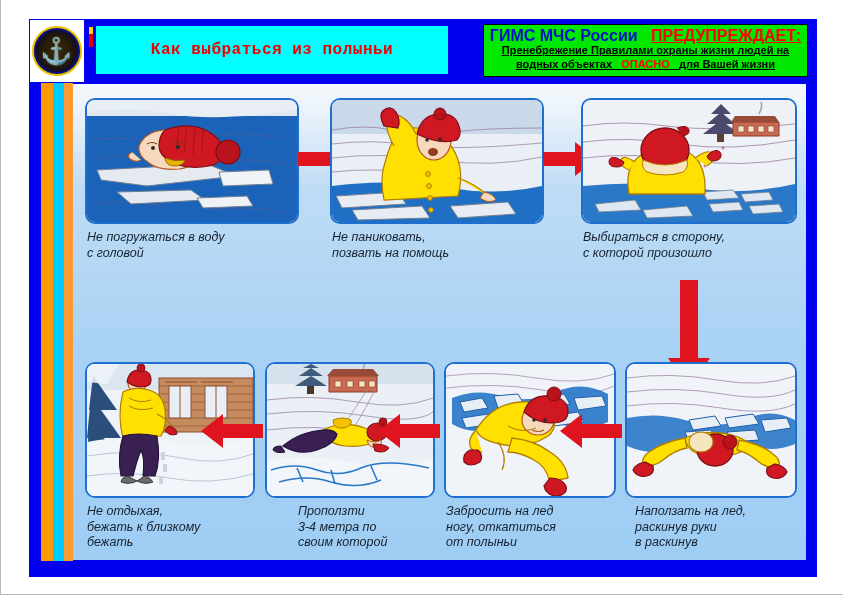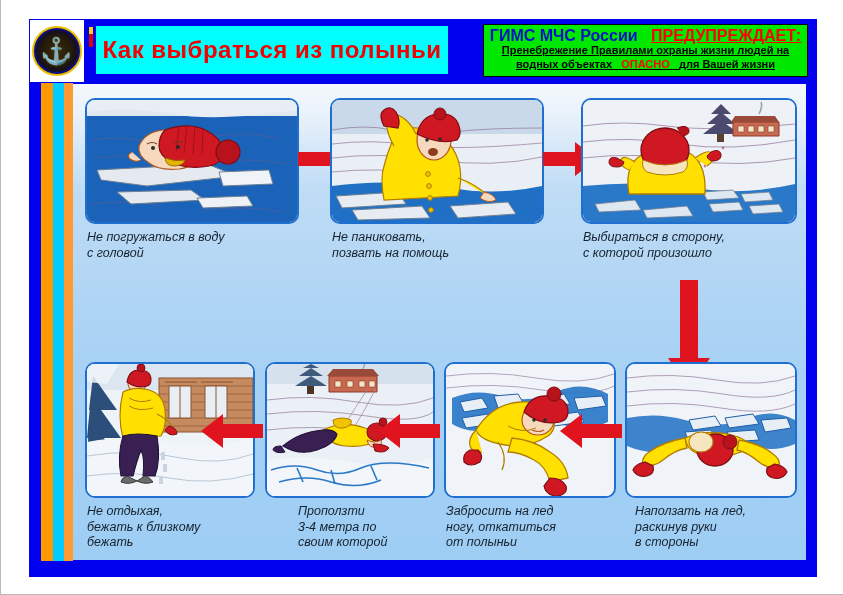--- a/index.html
+++ b/index.html
@@ -20,21 +20,21 @@
               display:flex;align-items:center;justify-content:center;}
   .emblem{width:46px;height:46px;border-radius:50%;
           background:radial-gradient(circle at 50% 50%, #3a2a10 0%, #241a08 45%, #0b0b2e 70%, #0d0d66 88%);
           border:2px solid #e8c000;box-shadow:0 0 0 2px #0d0d88 inset;
           display:flex;align-items:center;justify-content:center;position:relative;}
   .anchor{font-size:26px;line-height:26px;color:#f2cf00;text-shadow:0 0 2px #7a5c00;}
 
   .title-box{position:absolute;left:96px;top:26px;width:352px;height:48px;background:#00ffff;}
   .title-text{position:absolute;left:0;top:0;width:352px;height:48px;display:flex;
               align-items:center;justify-content:center;color:#f40000;
-              font-family:Liberation Sans, sans-serif;font-weight:bold;font-size:24px;letter-spacing:.5px;}
+              font-family:Liberation Mono, monospace;font-weight:bold;font-size:16px;letter-spacing:.5px;}
   .title-tick{position:absolute;left:89px;top:27px;width:4px;height:20px;
               background:linear-gradient(to bottom,#ffd400 0 35%,#e00000 35% 100%);}
 
   .warn-box{position:absolute;left:483px;top:24px;width:325px;height:53px;background:#00e800;
             border:1px solid #000000;box-sizing:border-box;text-align:center;padding-top:3px;}
   .warn-line1{font-size:16px;font-weight:bold;line-height:15px;}
   .w-blue{color:#0012c8;}
   .w-red{color:#ff0000;text-decoration:underline;}
   .warn-line2{font-size:11px;font-weight:bold;color:#000000;line-height:14px;text-decoration:underline;}
   .w-danger{color:#ff0000;margin-top:43px;}
@@ -487,17 +487,17 @@
           <path d="M148,100 q10,2 12,8 q-4,8 -14,6 q-8,-2 -6,-10 Z" fill="#d01823" stroke="#7e0d14" stroke-width="1.2"></path>
           <ellipse cx="88" cy="86" rx="18" ry="16" fill="#d01823" stroke="#7e0d14" stroke-width="1.3"></ellipse>
           <ellipse cx="74" cy="78" rx="12" ry="10" fill="#f6e6c0" stroke="#b07d00" stroke-width="1.1"></ellipse>
           <circle cx="103" cy="78" r="7" fill="#b8121c" stroke="#7e0d14" stroke-width="1"></circle>
         </g>
       </svg>
     </div>
     <div class="cap" style="left:554px;top:420px;width:180px;margin-left:8px;">
       <div>Наползать на лед,</div>
       <div>раскинув руки</div>
-      <div>в стороны</div>
+      <div>в раскинув</div>
     </div>
 
   </div>
 </div>
 
 </body></html>

